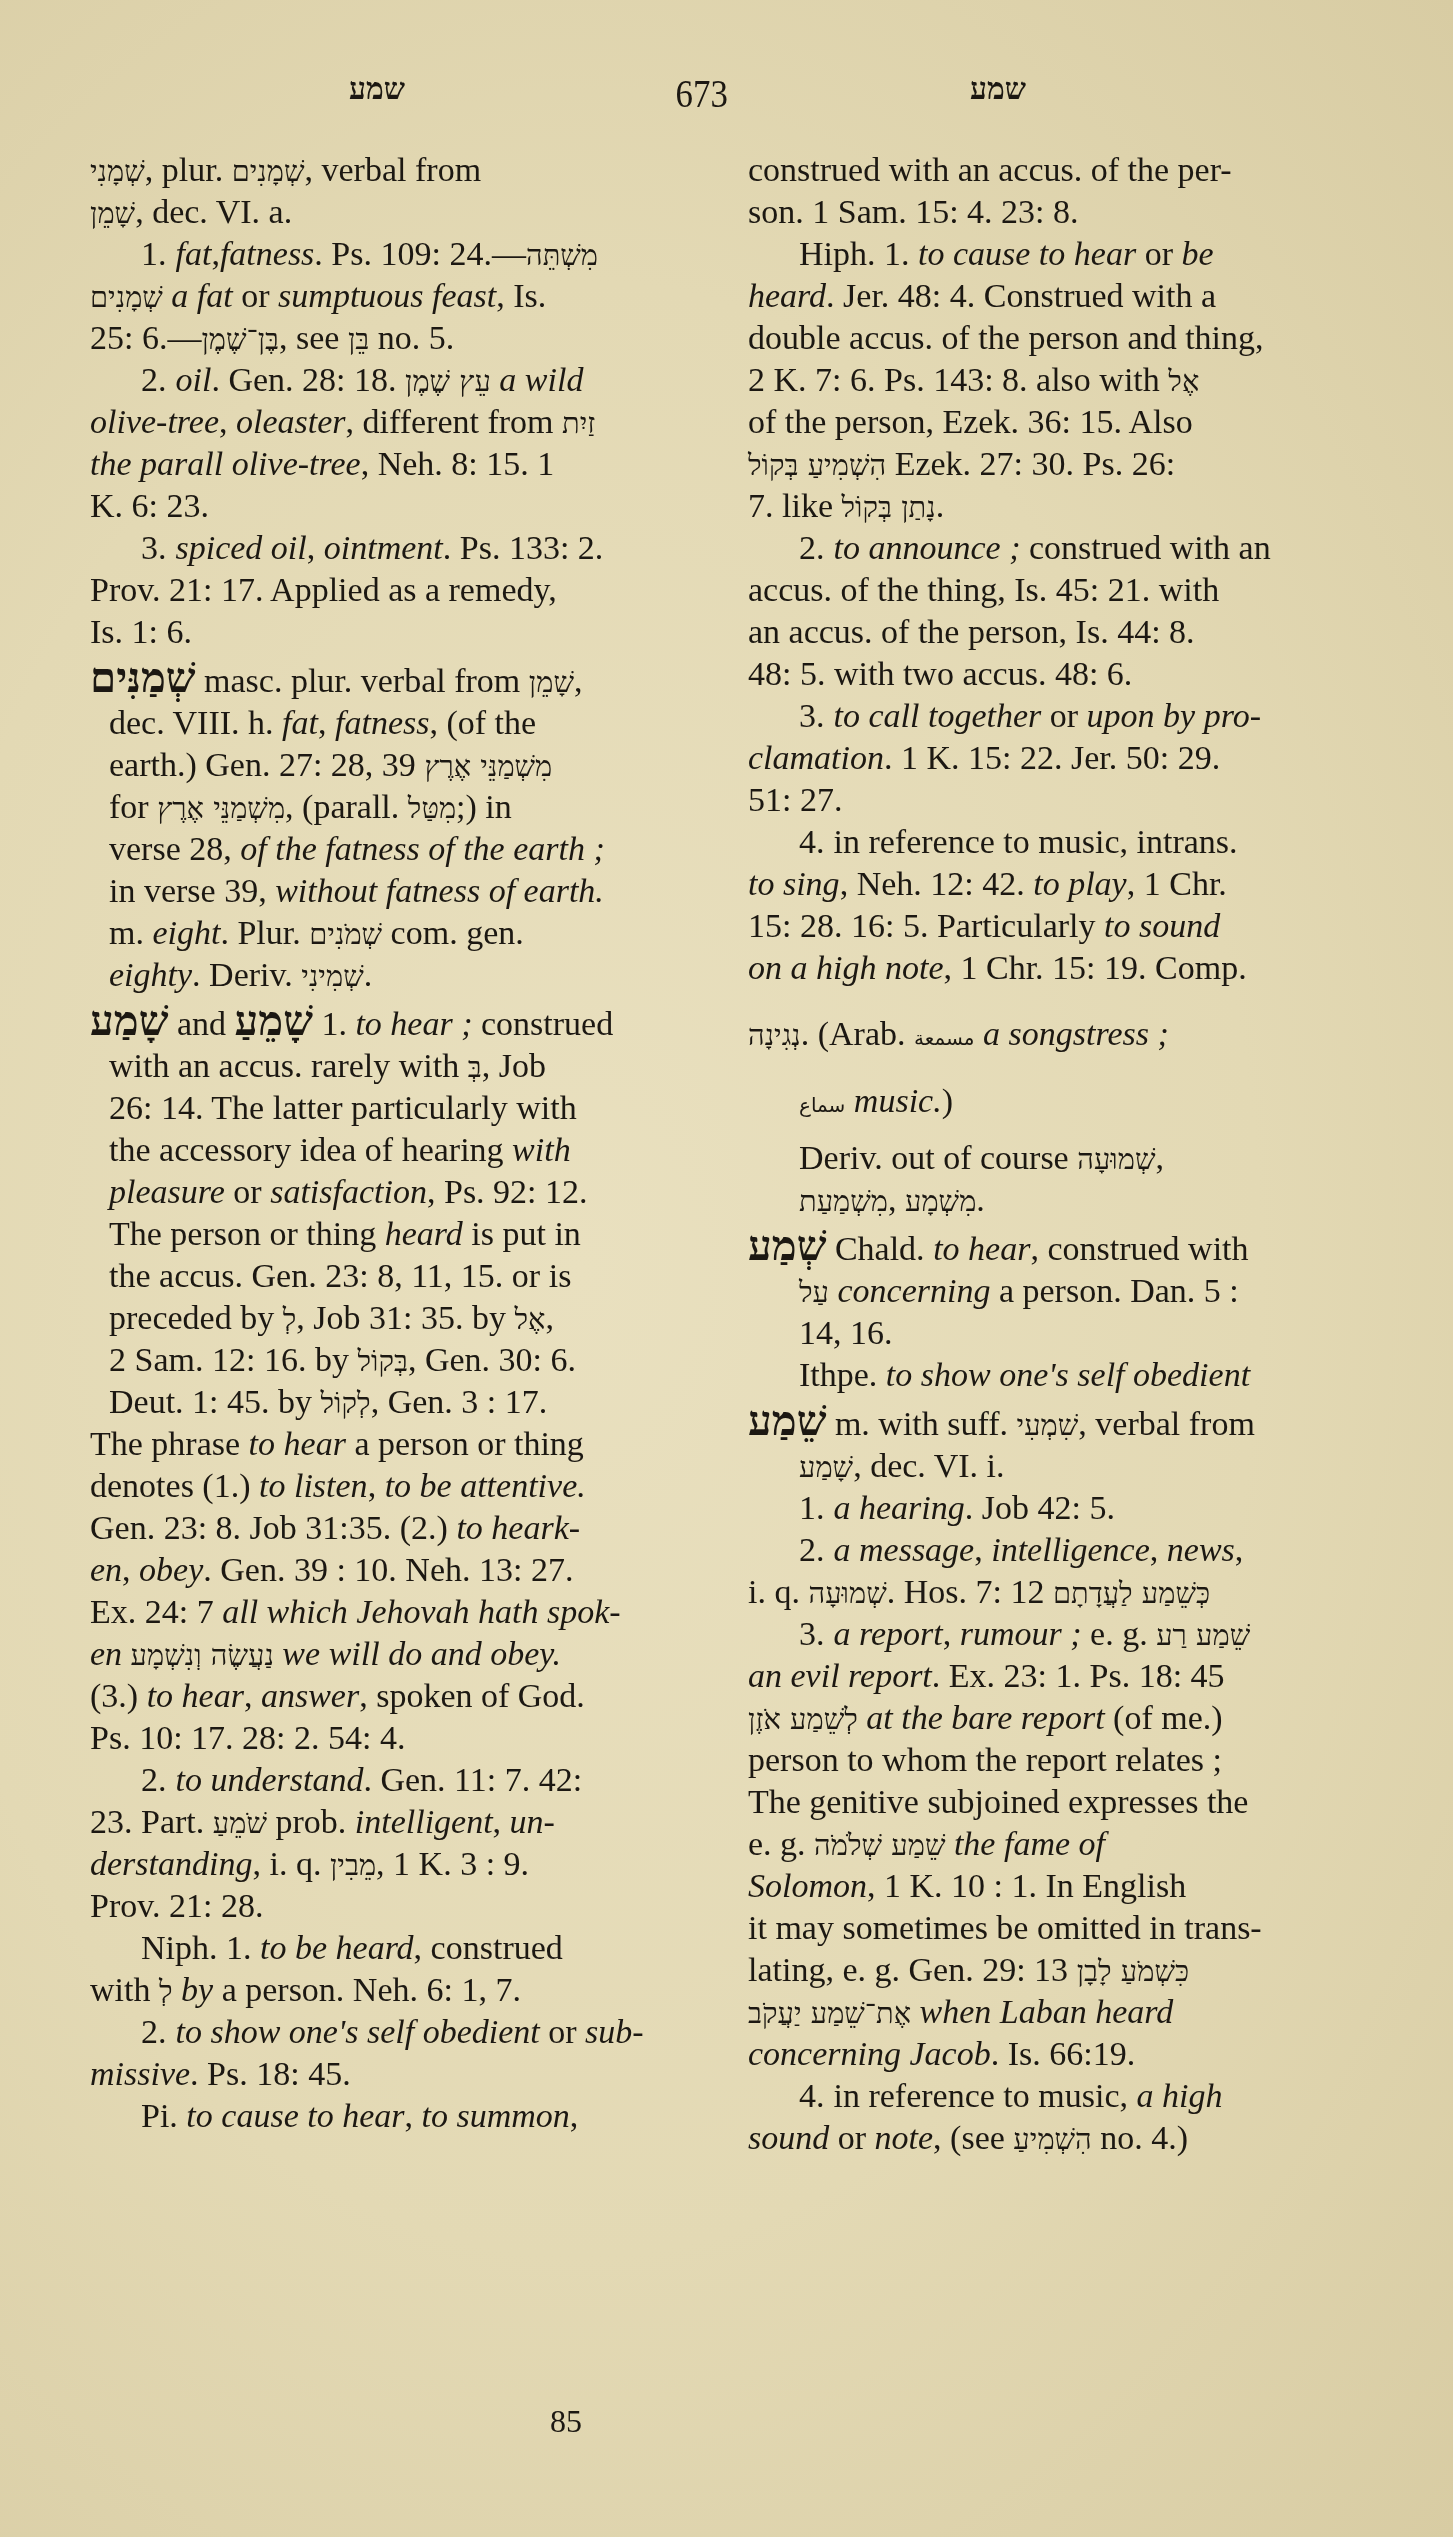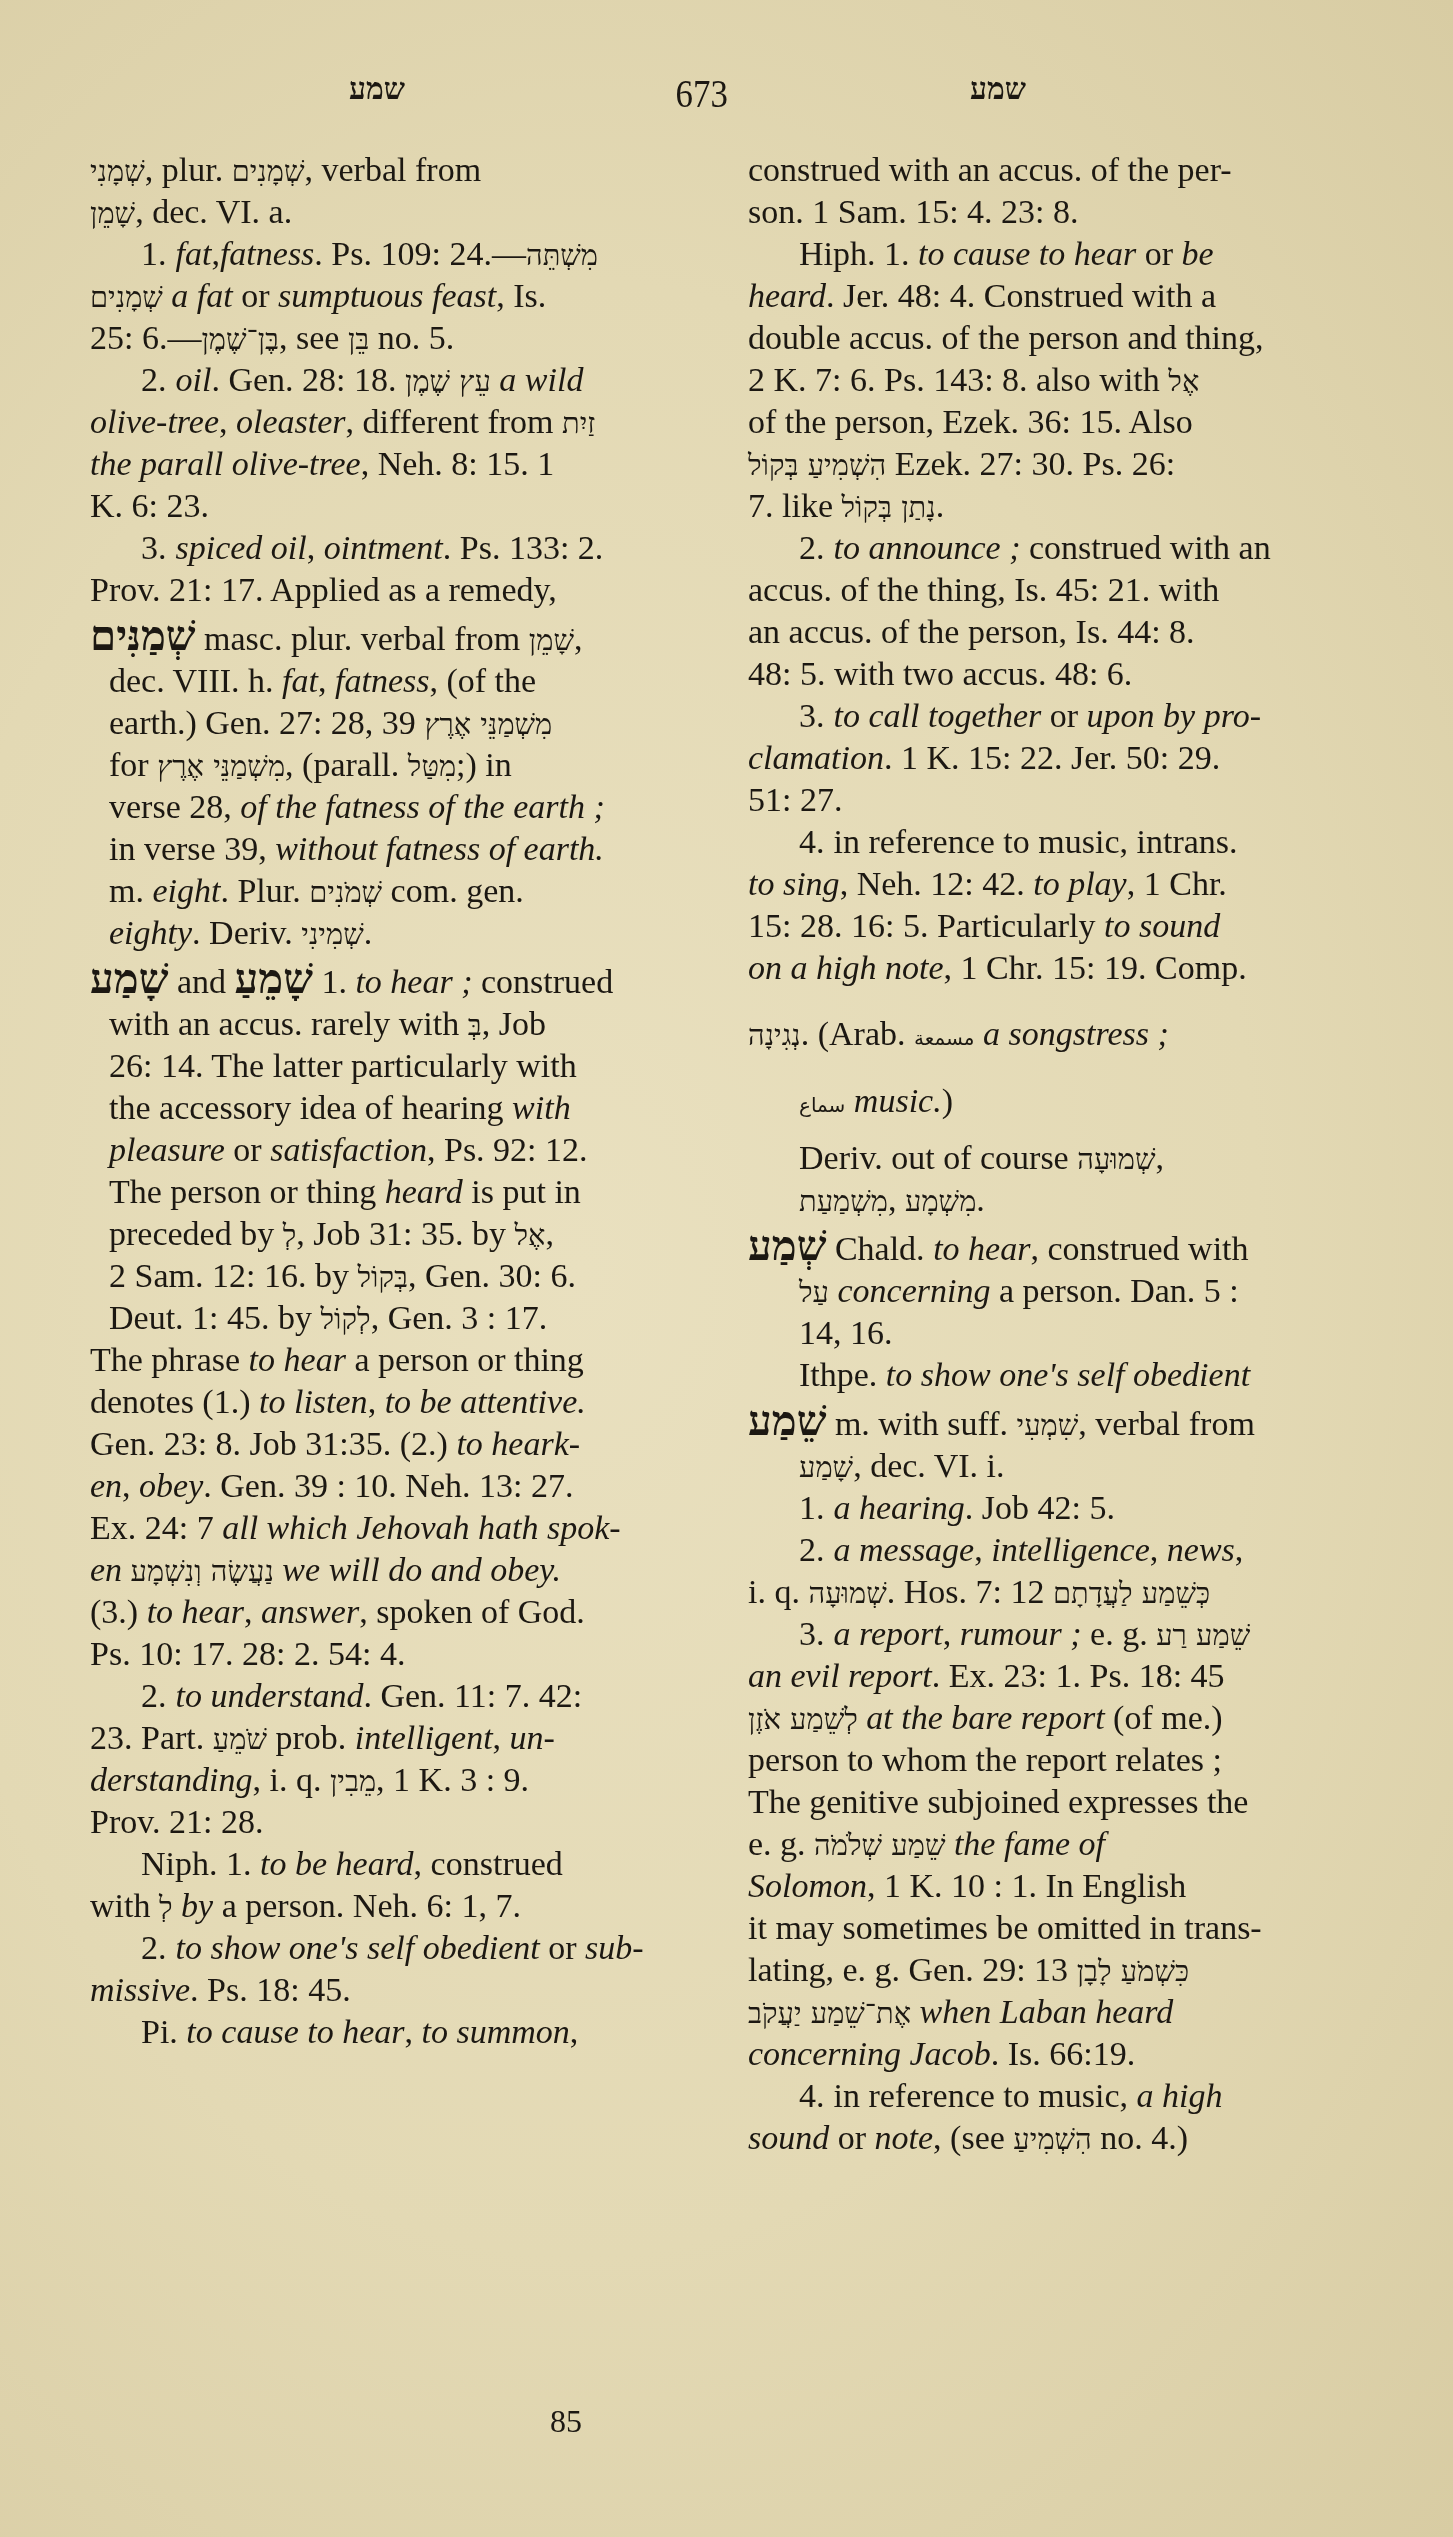--- a/index.html
+++ b/index.html
@@ -53,34 +53,36 @@
       <div class="line"><span class="heb">שָׁמֵן</span><span>, dec. VI. a.</span></div>
       <div class="line indent"><span style="margin-right: 9px;">1.</span><span class="it">fat</span><span>,</span><span class="it">fatness</span><span>. Ps. 109: 24.—</span><span class="heb">מִשְׁתֵּה</span></div>
       <div class="line"><span class="heb">שְׁמָנִים</span><span class="it"> a fat</span><span> or </span><span class="it">sumptuous feast</span><span>, Is.</span></div>
       <div class="line"><span>25: 6.—</span><span class="heb">בֶּן־שֶׁמֶן</span><span>, see </span><span class="heb">בֵּן</span><span> no. 5.</span></div>
       <div class="line indent"><span style="margin-right: 9px;">2.</span><span class="it">oil</span><span>. Gen. 28: 18. </span><span class="heb">עֵץ שֶׁמֶן</span><span class="it"> a wild</span></div>
       <div class="line"><span class="it">olive-tree</span><span>, </span><span class="it">oleaster</span><span>, different from </span><span class="heb">זַיִת</span></div>
       <div class="line"><span class="it">the parall olive-tree</span><span>,  Neh. 8: 15. 1</span></div>
       <div class="line"><span>K. 6: 23.</span></div>
       <div class="line indent"><span style="margin-right: 9px;">3.</span><span class="it">spiced oil</span><span>, </span><span class="it">ointment</span><span>.  Ps. 133: 2.</span></div>
       <div class="line"><span>Prov. 21: 17.  Applied as a remedy,</span></div>
+      <div class="line"><span>Is. 1: 6.</span></div>
       <div class="line" style="height: 49px; line-height: 49px;"><span class="hw">שְׁמַנִּים</span><span> masc. plur. verbal from </span><span class="heb">שָׁמֵן</span><span>,</span></div>
       <div class="line" style="padding-left: 19px;"><span>dec. VIII. h. </span><span class="it">fat</span><span>, </span><span class="it">fatness</span><span>, (of the</span></div>
       <div class="line" style="padding-left: 19px;"><span>earth.) Gen. 27: 28, 39 </span><span class="heb">מִשְׁמַנֵּי אֶרֶץ</span></div>
       <div class="line" style="padding-left: 19px;"><span>for </span><span class="heb">מִשְׁמַנֵּי אֶרֶץ</span><span>, (parall. </span><span class="heb">מִטַּל</span><span>;) in</span></div>
       <div class="line" style="padding-left: 19px;"><span>verse 28, </span><span class="it">of the fatness of the earth ;</span></div>
       <div class="line" style="padding-left: 19px;"><span>in verse 39, </span><span class="it">without fatness of earth.</span></div>
       <div class="line" style="padding-left: 19px;"><span>m. </span><span class="it">eight</span><span>.  Plur. </span><span class="heb">שְׁמֹנִים</span><span> com. gen.</span></div>
       <div class="line" style="padding-left: 19px;"><span class="it">eighty</span><span>. Deriv. </span><span class="heb">שְׁמִינִי</span><span>.</span></div>
       <div class="line" style="height: 49px; line-height: 49px;"><span class="hw">שָׁמַע</span><span> and </span><span class="hw">שָׁמֵעַ</span><span> 1. </span><span class="it">to hear ;</span><span> construed</span></div>
       <div class="line" style="padding-left: 19px;"><span>with an accus. rarely with </span><span class="heb">בְּ</span><span>, Job</span></div>
       <div class="line" style="padding-left: 19px;"><span>26: 14. The latter particularly with</span></div>
       <div class="line" style="padding-left: 19px;"><span>the accessory idea of hearing </span><span class="it">with</span></div>
       <div class="line" style="padding-left: 19px;"><span class="it">pleasure</span><span> or </span><span class="it">satisfaction</span><span>, Ps. 92: 12.</span></div>
       <div class="line" style="padding-left: 19px;"><span>The person or thing </span><span class="it">heard</span><span> is put in</span></div>
+      <div class="line" style="padding-left: 19px;"><span>the accus.  Gen. 23: 8, 11, 15. or is</span></div>
       <div class="line" style="padding-left: 19px;"><span>preceded by </span><span class="heb">לְ</span><span>,  Job 31: 35. by </span><span class="heb">אֶל</span><span>,</span></div>
       <div class="line" style="padding-left: 19px;"><span>2 Sam. 12: 16. by </span><span class="heb">בְּקוֹל</span><span>, Gen. 30: 6.</span></div>
       <div class="line" style="padding-left: 19px;"><span>Deut. 1: 45.  by </span><span class="heb">לְקוֹל</span><span>, Gen. 3 : 17.</span></div>
       <div class="line"><span>The phrase </span><span class="it">to hear</span><span> a person or thing</span></div>
       <div class="line"><span>denotes (1.) </span><span class="it">to listen</span><span>, </span><span class="it">to be attentive.</span></div>
       <div class="line"><span>Gen. 23: 8. Job 31:35. (2.) </span><span class="it">to heark-</span></div>
       <div class="line"><span class="it">en</span><span>, </span><span class="it">obey</span><span>. Gen. 39 : 10. Neh. 13: 27.</span></div>
       <div class="line"><span>Ex. 24: 7 </span><span class="it">all which Jehovah hath spok-</span></div>
       <div class="line"><span class="it">en</span><span> </span><span class="heb">נַעֲשֶׂה וְנִשְׁמָע</span><span class="it"> we will do and obey.</span></div>
       <div class="line"><span>(3.) </span><span class="it">to hear</span><span>, </span><span class="it">answer</span><span>, spoken of God.</span></div>

